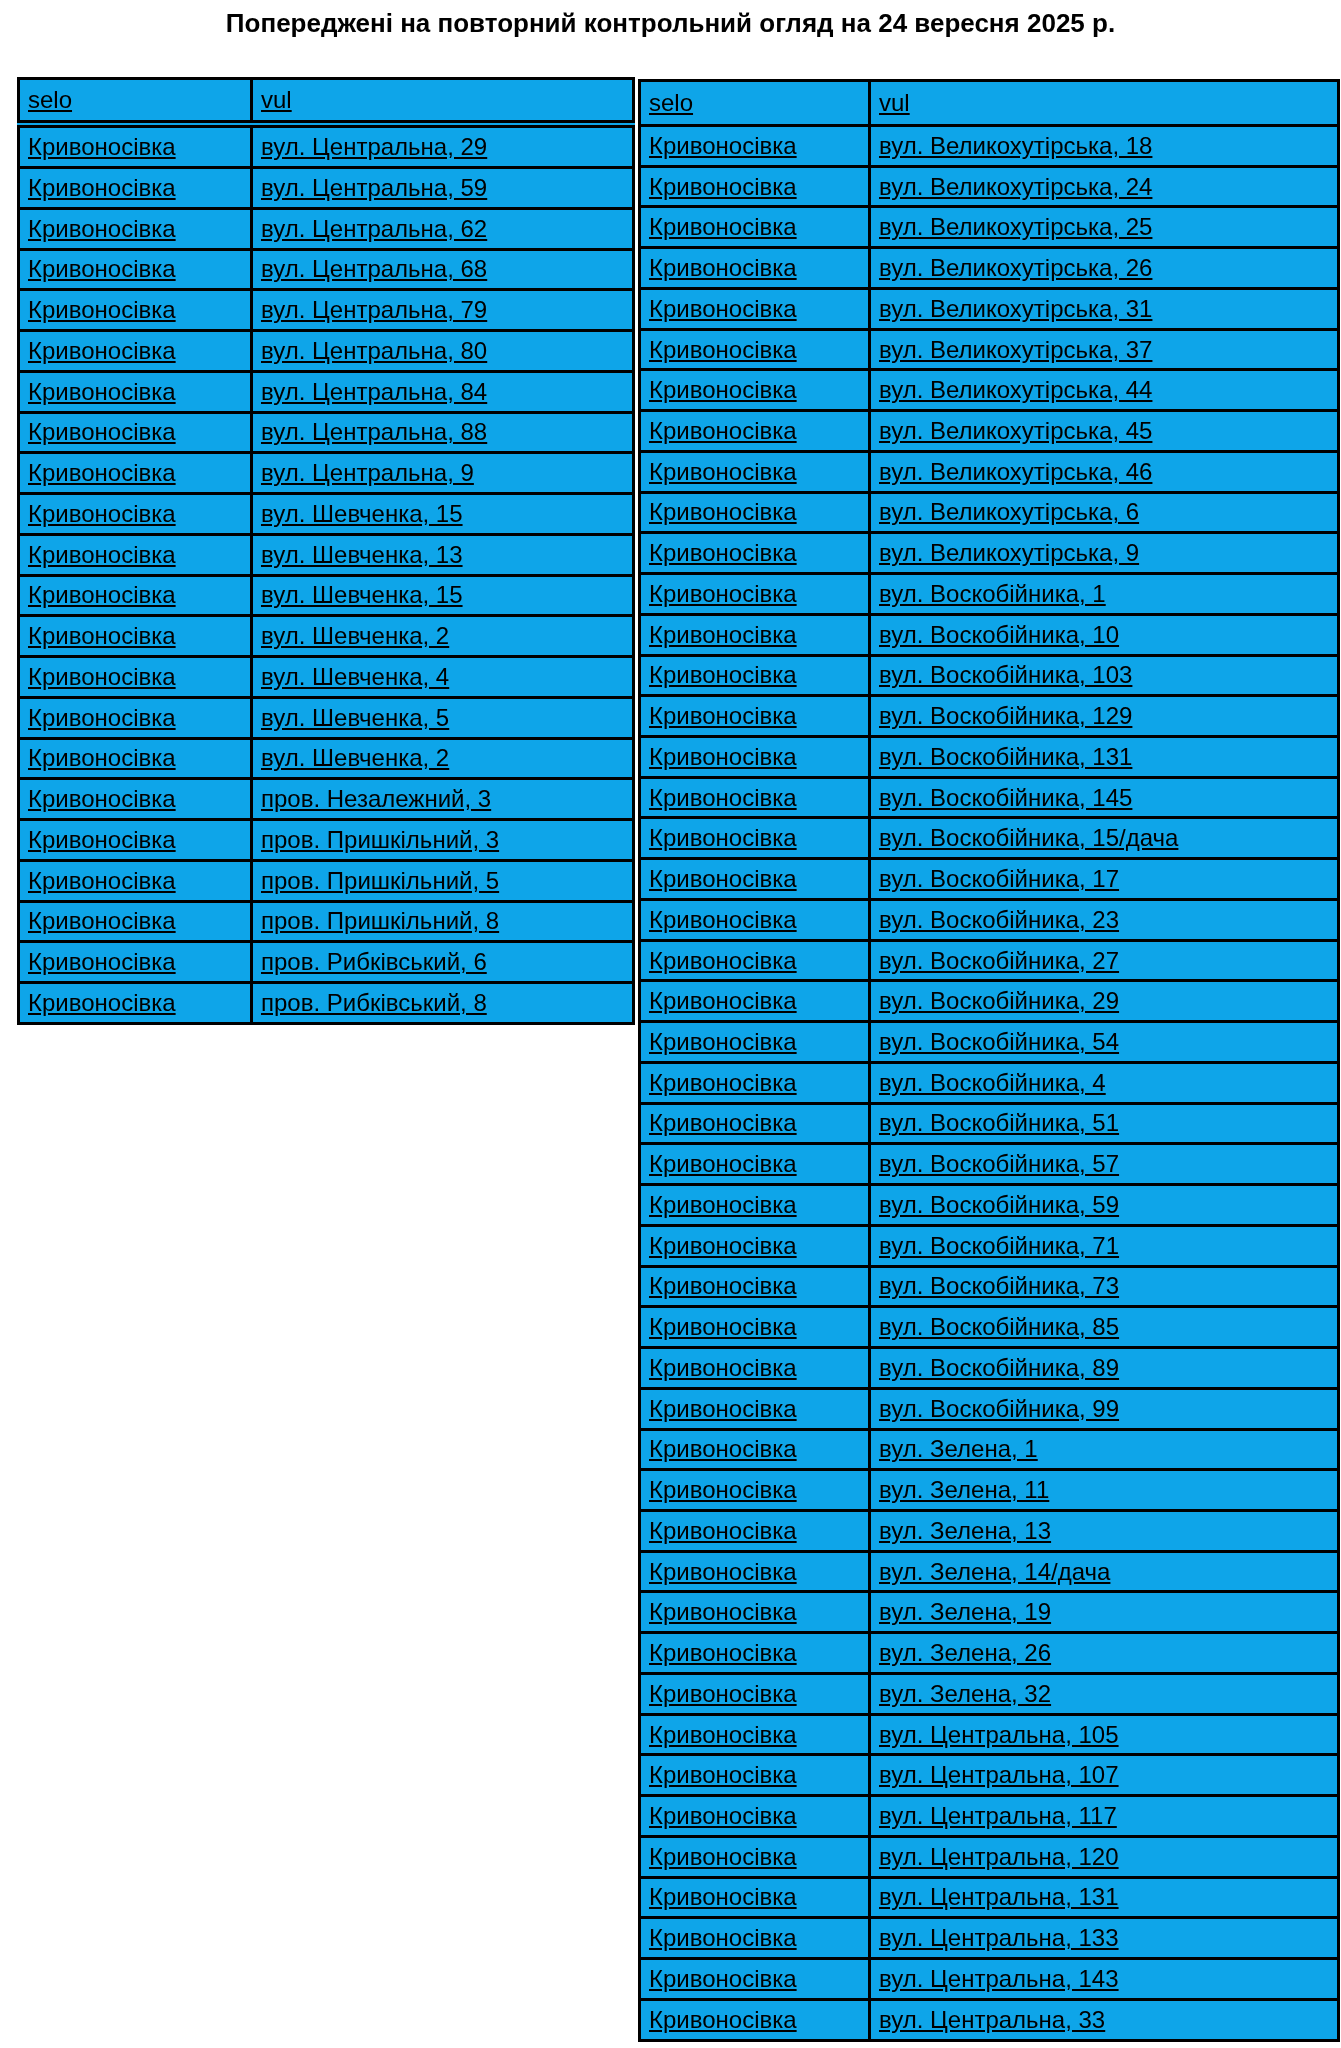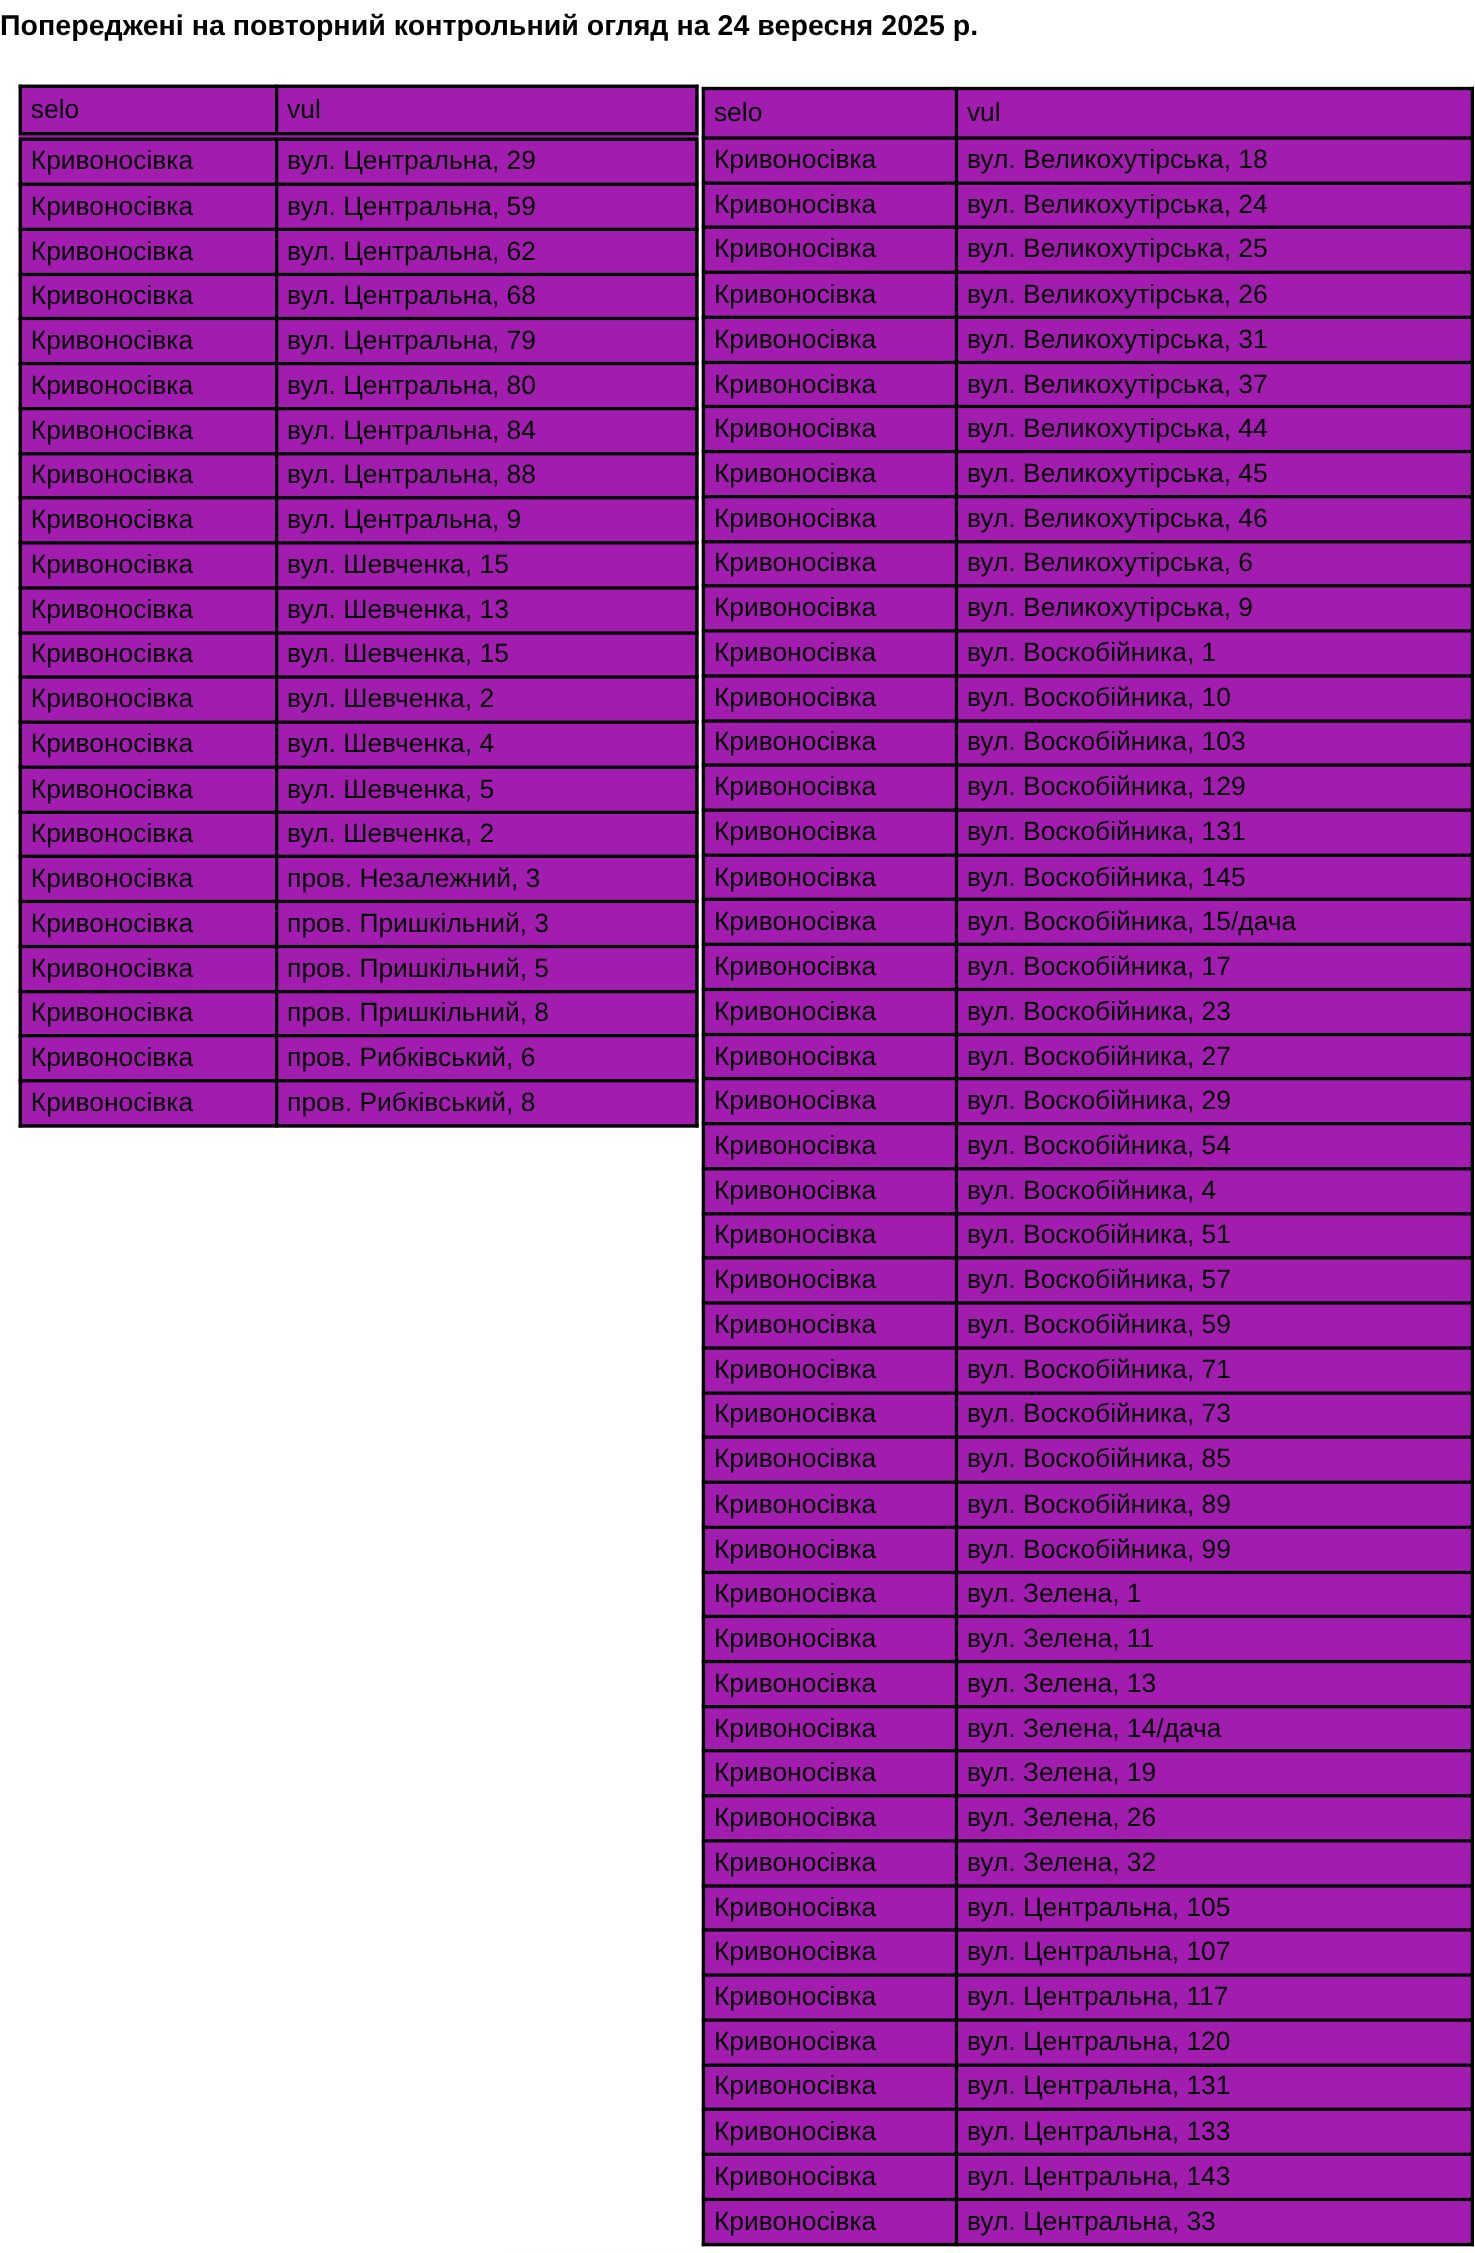--- a/index.html
+++ b/index.html
@@ -14,30 +14,32 @@
     background: #ffffff;
     font-family: "Liberation Sans", sans-serif;
     color: #000000;
     overflow: hidden;
   }
   .doc-title {
     position: absolute;
     top: 8px;
     left: 0;
     width: 100%;
+    text-align: center;
     font-size: 26px;
     font-weight: bold;
     color: #000000;
     white-space: nowrap;
   }
   table.addr-table {
     position: absolute;
     border-collapse: collapse;
     table-layout: fixed;
-    background: #a21caf;
+    background: #0ea5e9;
+    text-decoration: underline;
   }
   table.addr-table th,
   table.addr-table td {
     border: 3px solid #000000;
     font-size: 24px;
     font-weight: normal;
     text-align: left;
     vertical-align: middle;
     padding: 0 8px;
     white-space: nowrap;

